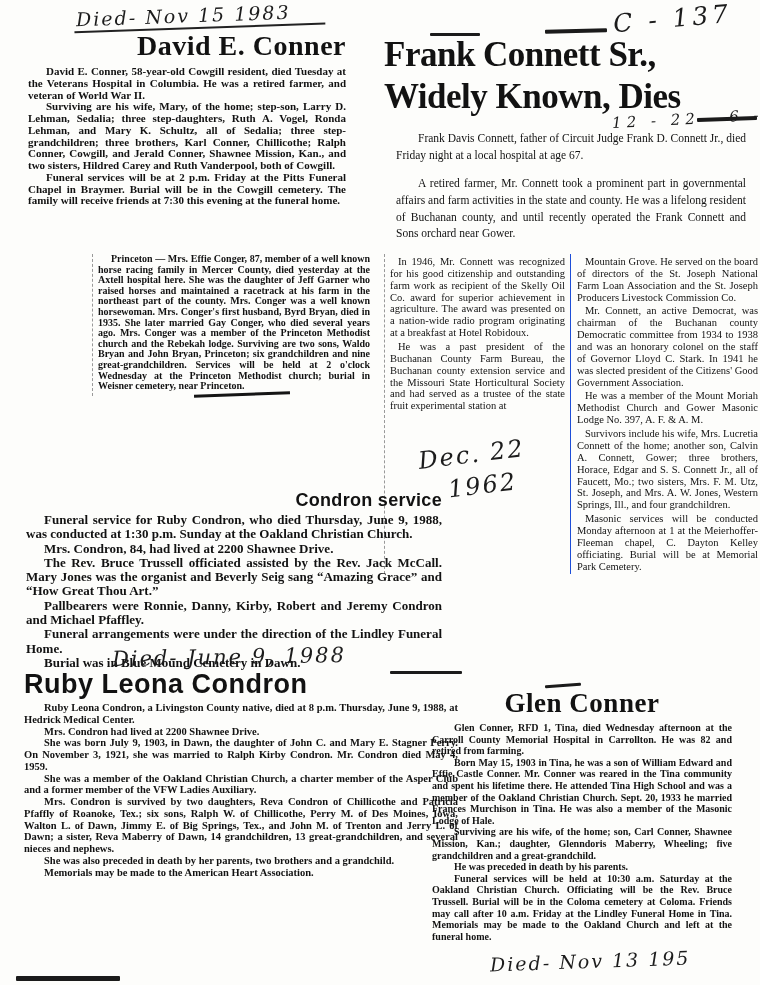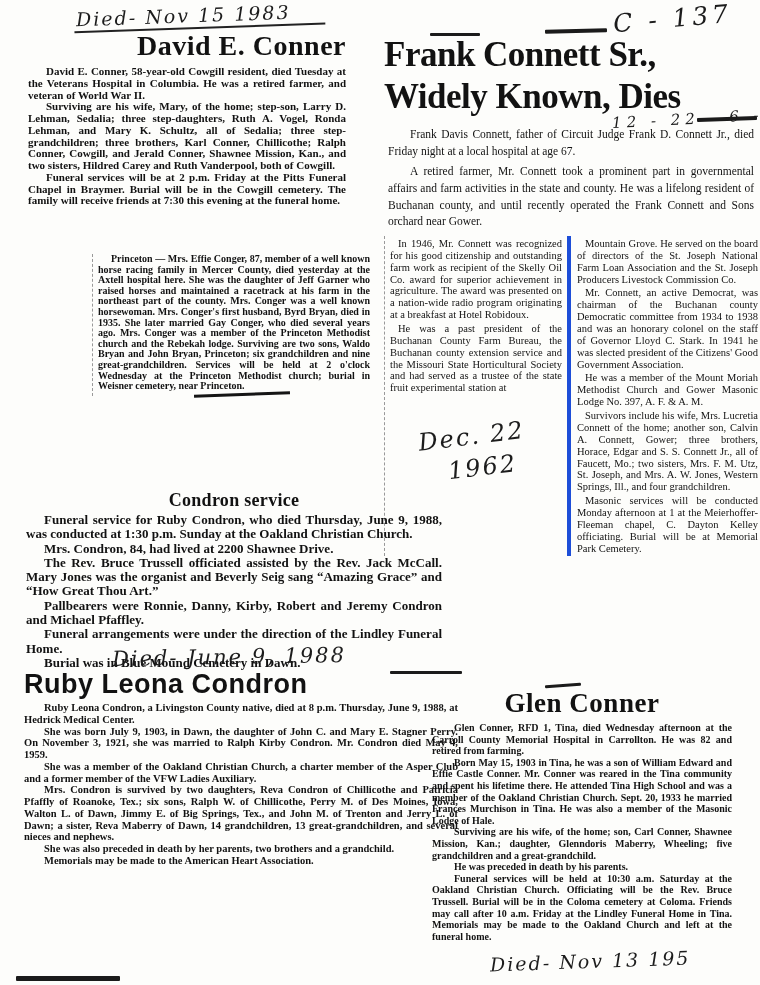--- a/index.html
+++ b/index.html
@@ -32,42 +32,42 @@
 
   
   #frank { left:384px; top:8px; width:374px; }
   #frank .code { position:absolute; right:26px; top:-4px; font-size:25px; transform:rotate(-5deg); letter-spacing:4px; }
   #frank .headline {
     font-size:35px; font-weight:bold; line-height:1.2; margin:26px 0 0;
     letter-spacing:-.5px;
   }
   #frank .hw-inline { position:absolute; left:228px; top:102px; font-size:15px; letter-spacing:5px; transform:rotate(-3deg); }
   #frank .intro { margin-top:8px; }
-  #frank .intro p { font-size:11.5px; line-height:1.45; text-align:justify; margin:4px; text-indent:22px; }
+  #frank .intro p { font-size:11.5px; line-height:1.45; text-align:justify; margin:12px; text-indent:22px; }
   #frank .cols { display:flex; margin-top:6px; align-items:stretch; }
   #frank .col-left {
     width:50%; box-sizing:border-box; padding:2px 5px 0 5px;
-    border-left:1px dashed #999; border-right:4px solid #1d4ed8;
+    border-left:1px dashed #999; border-right:1px solid #1d4ed8;
   }
   #frank .col-right { width:50%; box-sizing:border-box; padding:2px 0 0 6px; }
   #frank .cols p { font-size:10.5px; line-height:1.13; text-align:justify; margin:0 0 2px; text-indent:8px; }
   #frank .hw-dec { font-size:24px; transform:rotate(-7deg); margin:24px 0 0 30px; line-height:1.35; }
   #frank .hw-dec .line2 { display:block; margin-left:26px; }
 
   
   #effie { left:92px; top:254px; width:272px; border-left:1px dashed #999; padding-left:5px; }
   #effie p { font-size:10px; font-weight:bold; line-height:1.06; text-align:justify; margin:0; text-indent:13px; }
   #effie .lead { font-weight:900; }
   #effie .squiggle { margin:1px 0 0 96px; width:96px; border-bottom:3px solid #151515; transform:rotate(-2deg); }
 
   
   #condron { left:26px; top:490px; width:416px; }
   #condron .headline {
-    font-family:Liberation Serif, serif; font-size:18px; font-weight:bold;
-    text-align:center; margin:0 0 2px; letter-spacing:.3px;
+    font-family:Liberation Sans, sans-serif; font-size:18px; font-weight:bold;
+    text-align:right; margin:0 0 2px; letter-spacing:.3px;
   }
   #condron p { font-size:13px; font-weight:bold; line-height:1.1; text-align:justify; margin:0; text-indent:18px; }
 
   
   #ruby { left:24px; top:645px; width:434px; }
   #ruby .hw-date { font-size:21px; margin-left:88px; transform:rotate(-1deg); display:inline-block; }
   #ruby .headline {
     font-family:"Liberation Sans", sans-serif; font-size:27px; font-weight:bold;
     text-align:left; margin:0 0 2px; letter-spacing:.5px;
   }
@@ -134,20 +134,21 @@
   <p>The Rev. Bruce Trussell officiated assisted by the Rev. Jack McCall. Mary Jones was the organist and Beverly Seig sang “Amazing Grace” and “How Great Thou Art.”</p>
   <p>Pallbearers were Ronnie, Danny, Kirby, Robert and Jeremy Condron and Michael Pfaffley.</p>
   <p>Funeral arrangements were under the direction of the Lindley Funeral Home.</p>
   <p>Burial was in Blue Mound Cemetery in Dawn.</p>
 </section>
 
 <section class="clipping" id="ruby">
   <div class="hw hw-date">Died- June 9, 1988</div>
   <h2 class="headline">Ruby Leona Condron</h2>
   <p>Ruby Leona Condron, a Livingston County native, died at 8 p.m. Thursday, June 9, 1988, at Hedrick Medical Center.</p>
+  <p>Mrs. Condron had lived at 2200 Shawnee Drive.</p>
   <p>She was born July 9, 1903, in Dawn, the daughter of John C. and Mary E. Stagner Perry. On November 3, 1921, she was married to Ralph Kirby Condron. Mr. Condron died May 4, 1959.</p>
   <p>She was a member of the Oakland Christian Church, a charter member of the Asper Club and a former member of the VFW Ladies Auxiliary.</p>
   <p>Mrs. Condron is survived by two daughters, Reva Condron of Chillicothe and Patricia Pfaffly of Roanoke, Tex.; six sons, Ralph W. of Chillicothe, Perry M. of Des Moines, Iowa, Walton L. of Dawn, Jimmy E. of Big Springs, Tex., and John M. of Trenton and Jerry L. of Dawn; a sister, Reva Maberry of Dawn, 14 grandchildren, 13 great-grandchildren, and several nieces and nephews.</p>
   <p>She was also preceded in death by her parents, two brothers and a grandchild.</p>
   <p>Memorials may be made to the American Heart Association.</p>
 </section>
 
 <section class="clipping" id="glen">
   <h2 class="headline">Glen Conner</h2>
   <p>Glen Conner, RFD 1, Tina, died Wednesday afternoon at the Carroll County Memorial Hospital in Carrollton. He was 82 and retired from farming.</p>

